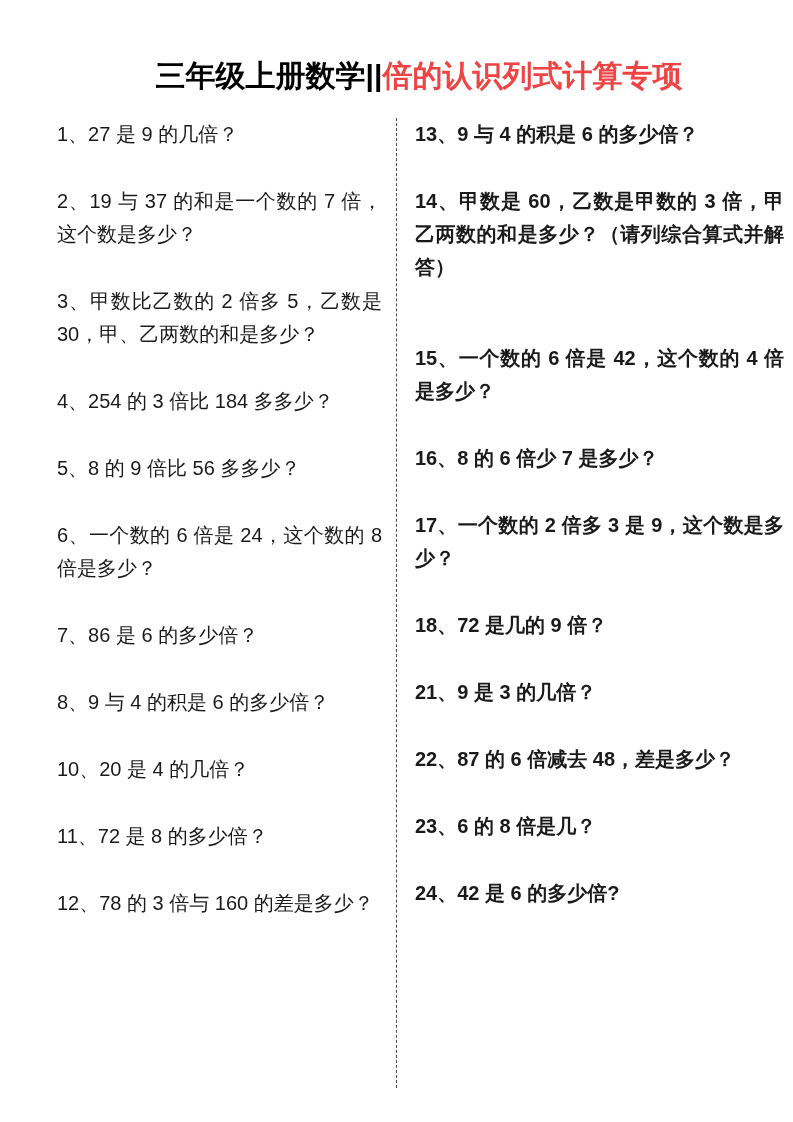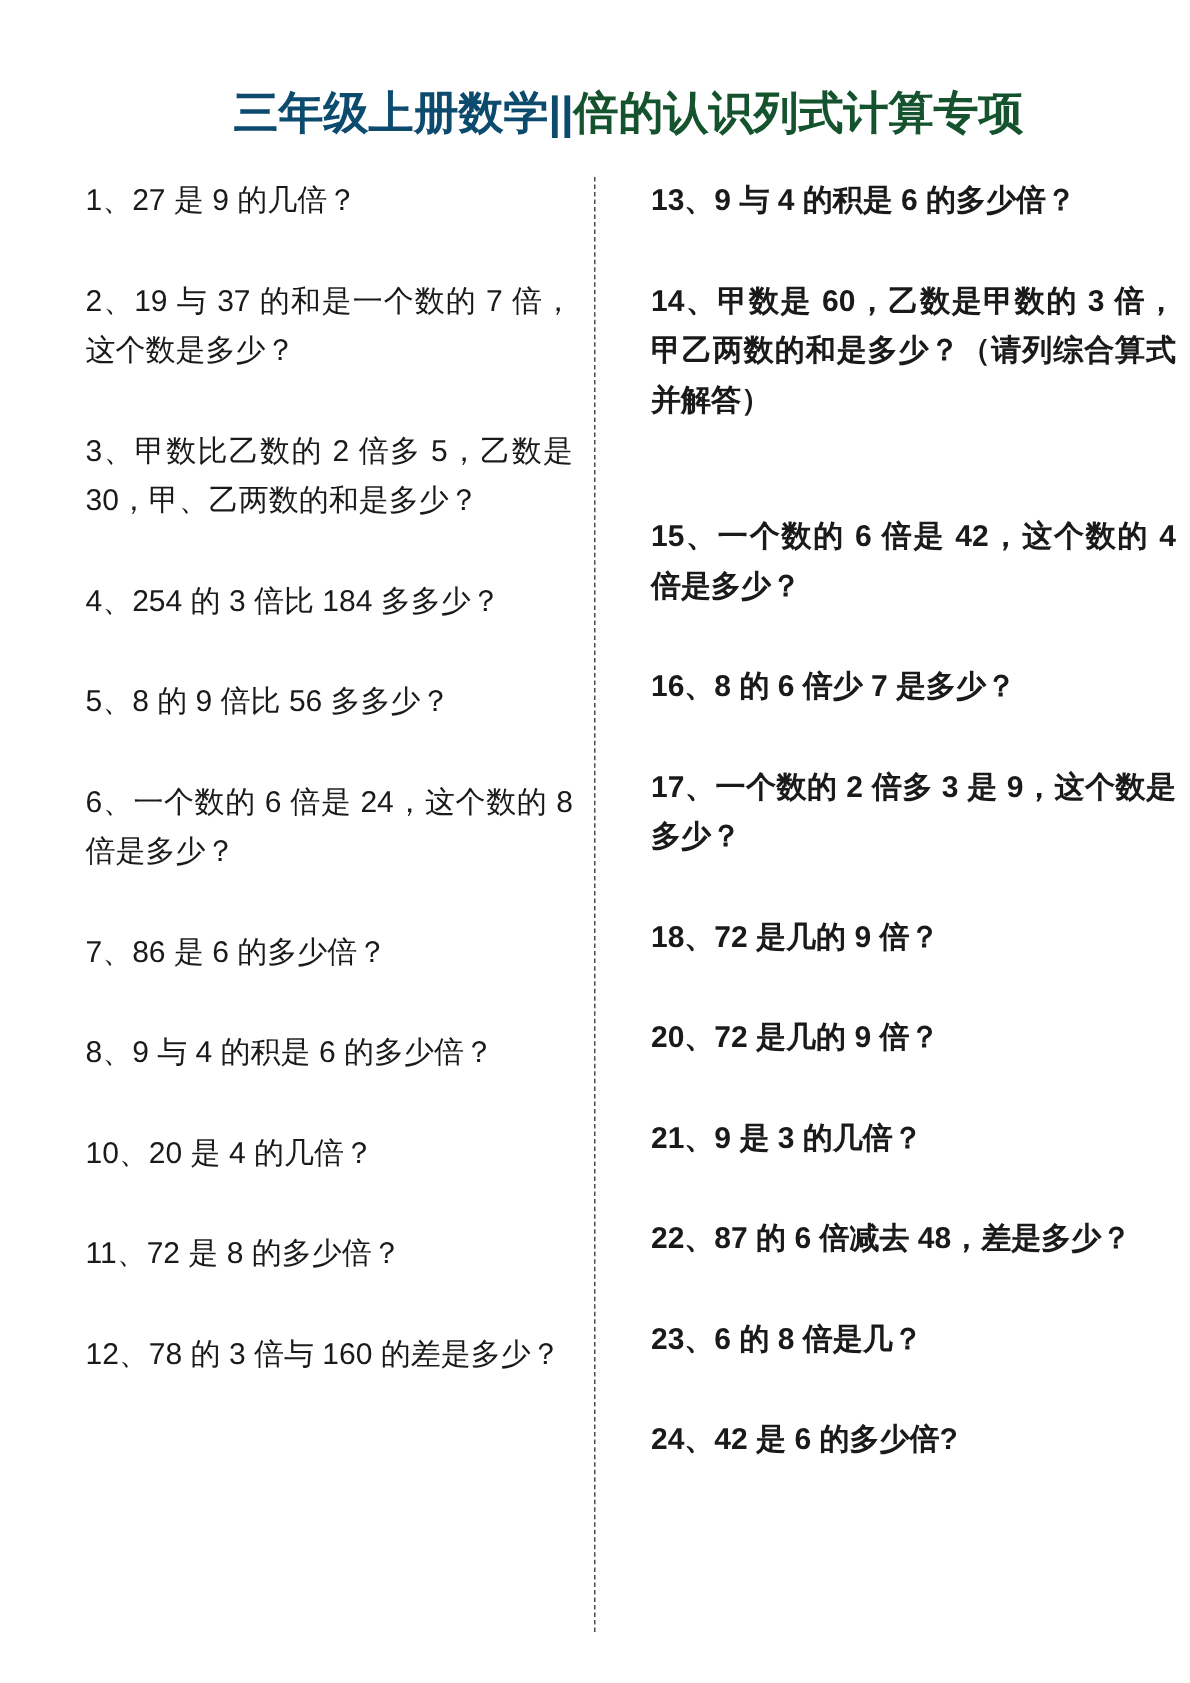--- a/index.html
+++ b/index.html
@@ -23,32 +23,31 @@
   }
   .title {
     padding-top: 36px;
     text-align: center;
     font-size: 30px;
     line-height: 40px;
     font-weight: 700;
     letter-spacing: 0px;
     white-space: nowrap;
   }
-  .title .t-black { color: #0c4a6e; margin-left: 45px; }
-  .title .t-red   { color: #14532d; }
+  .title .t-black { color: #000000; margin-left: 45px; }
+  .title .t-red   { color: #ef4444; }
 
   .columns {
     position: absolute;
     top: 98px;
     left: 0;
     right: 0;
     bottom: 54px;
     display: flex;
     align-items: stretch;
-    gap: 19px;
   }
   .col {
     box-sizing: border-box;
   }
   .col-left {
     width: 397px;
     padding: 0 14px 0 57px;
     border-right: 1px dashed #4a4a4a;
   }
   .col-right {
@@ -94,21 +93,20 @@
       <p class="problem">12、78 的 3 倍与 160 的差是多少？</p>
     </div>
 
     <div class="col col-right">
       <p class="problem">13、9 与 4 的积是 6 的多少倍？</p>
       <p class="problem extra-gap">14、甲数是 60，乙数是甲数的 3 倍，甲乙两数的和是多少？（请列综合算式并解答）</p>
       <p class="problem">15、一个数的 6 倍是 42，这个数的 4 倍是多少？</p>
       <p class="problem">16、8 的 6 倍少 7 是多少？</p>
       <p class="problem">17、一个数的 2 倍多 3 是 9，这个数是多少？</p>
       <p class="problem">18、72 是几的 9 倍？</p>
-      <p class="problem">20、72 是几的 9 倍？</p>
       <p class="problem">21、9 是 3 的几倍？</p>
       <p class="problem">22、87 的 6 倍减去 48，差是多少？</p>
       <p class="problem">23、6 的 8 倍是几？</p>
       <p class="problem">24、42 是 6 的多少倍?</p>
     </div>
 
   </div>
 </div>
 
 </body></html>

